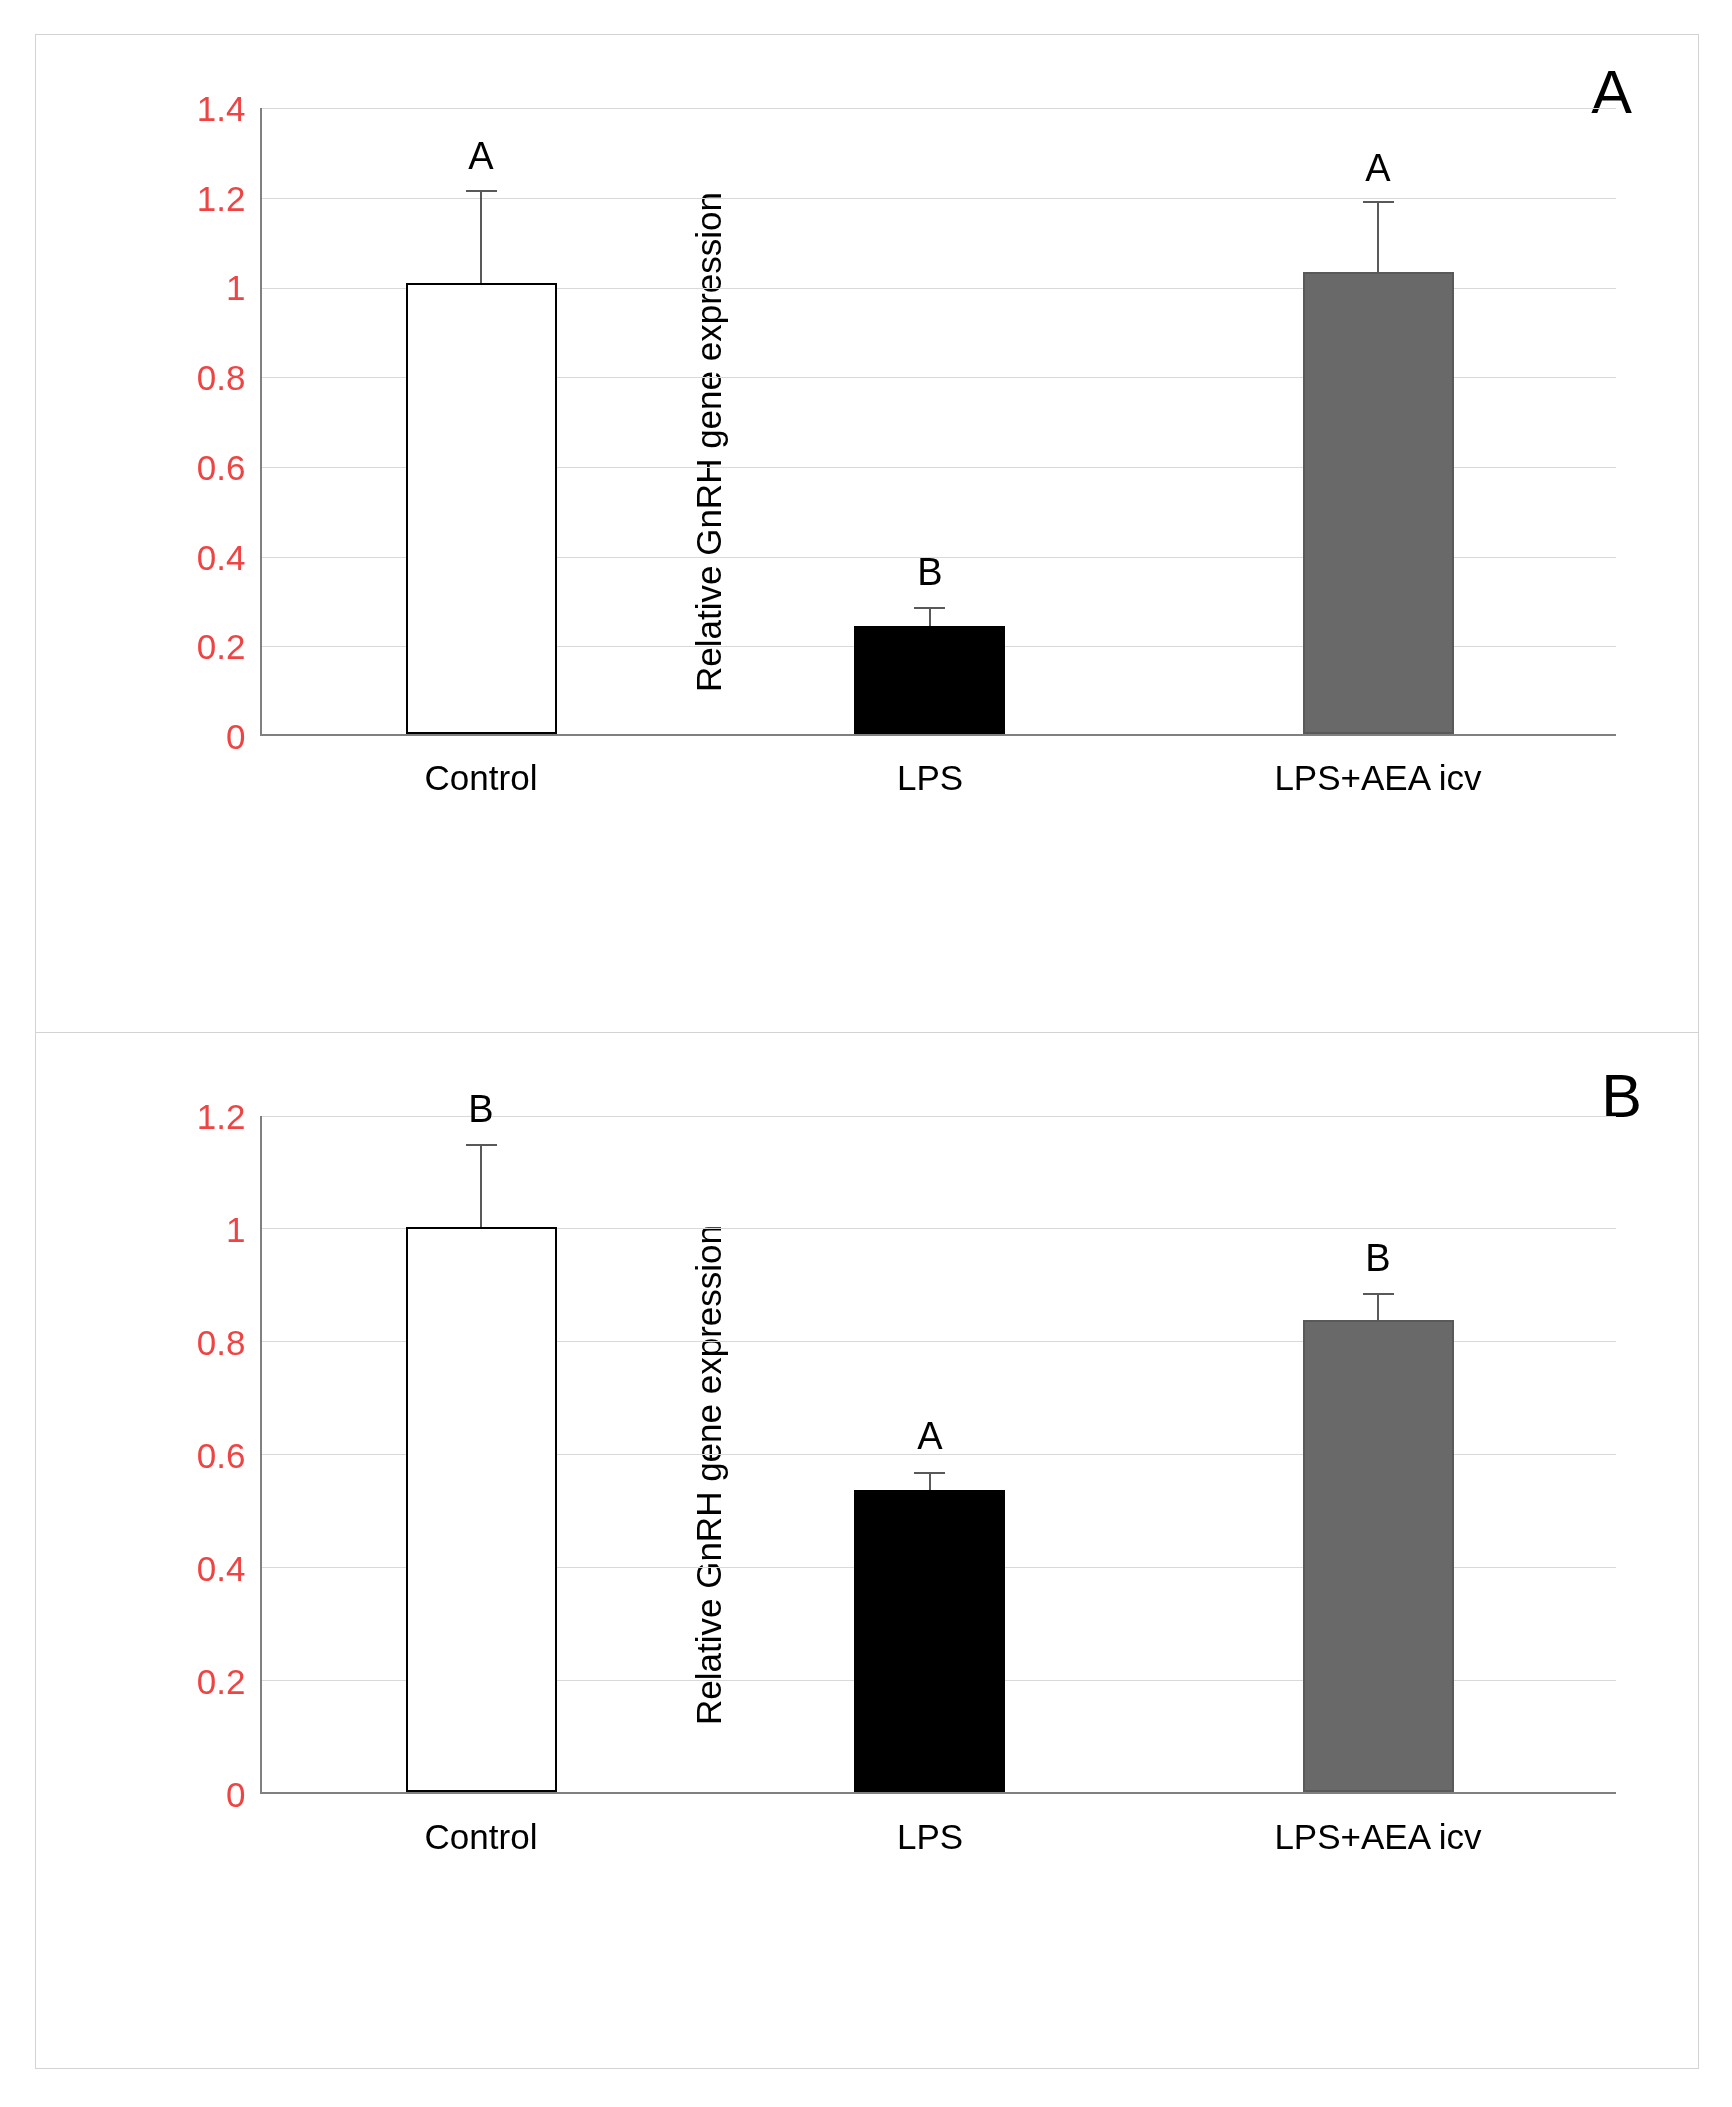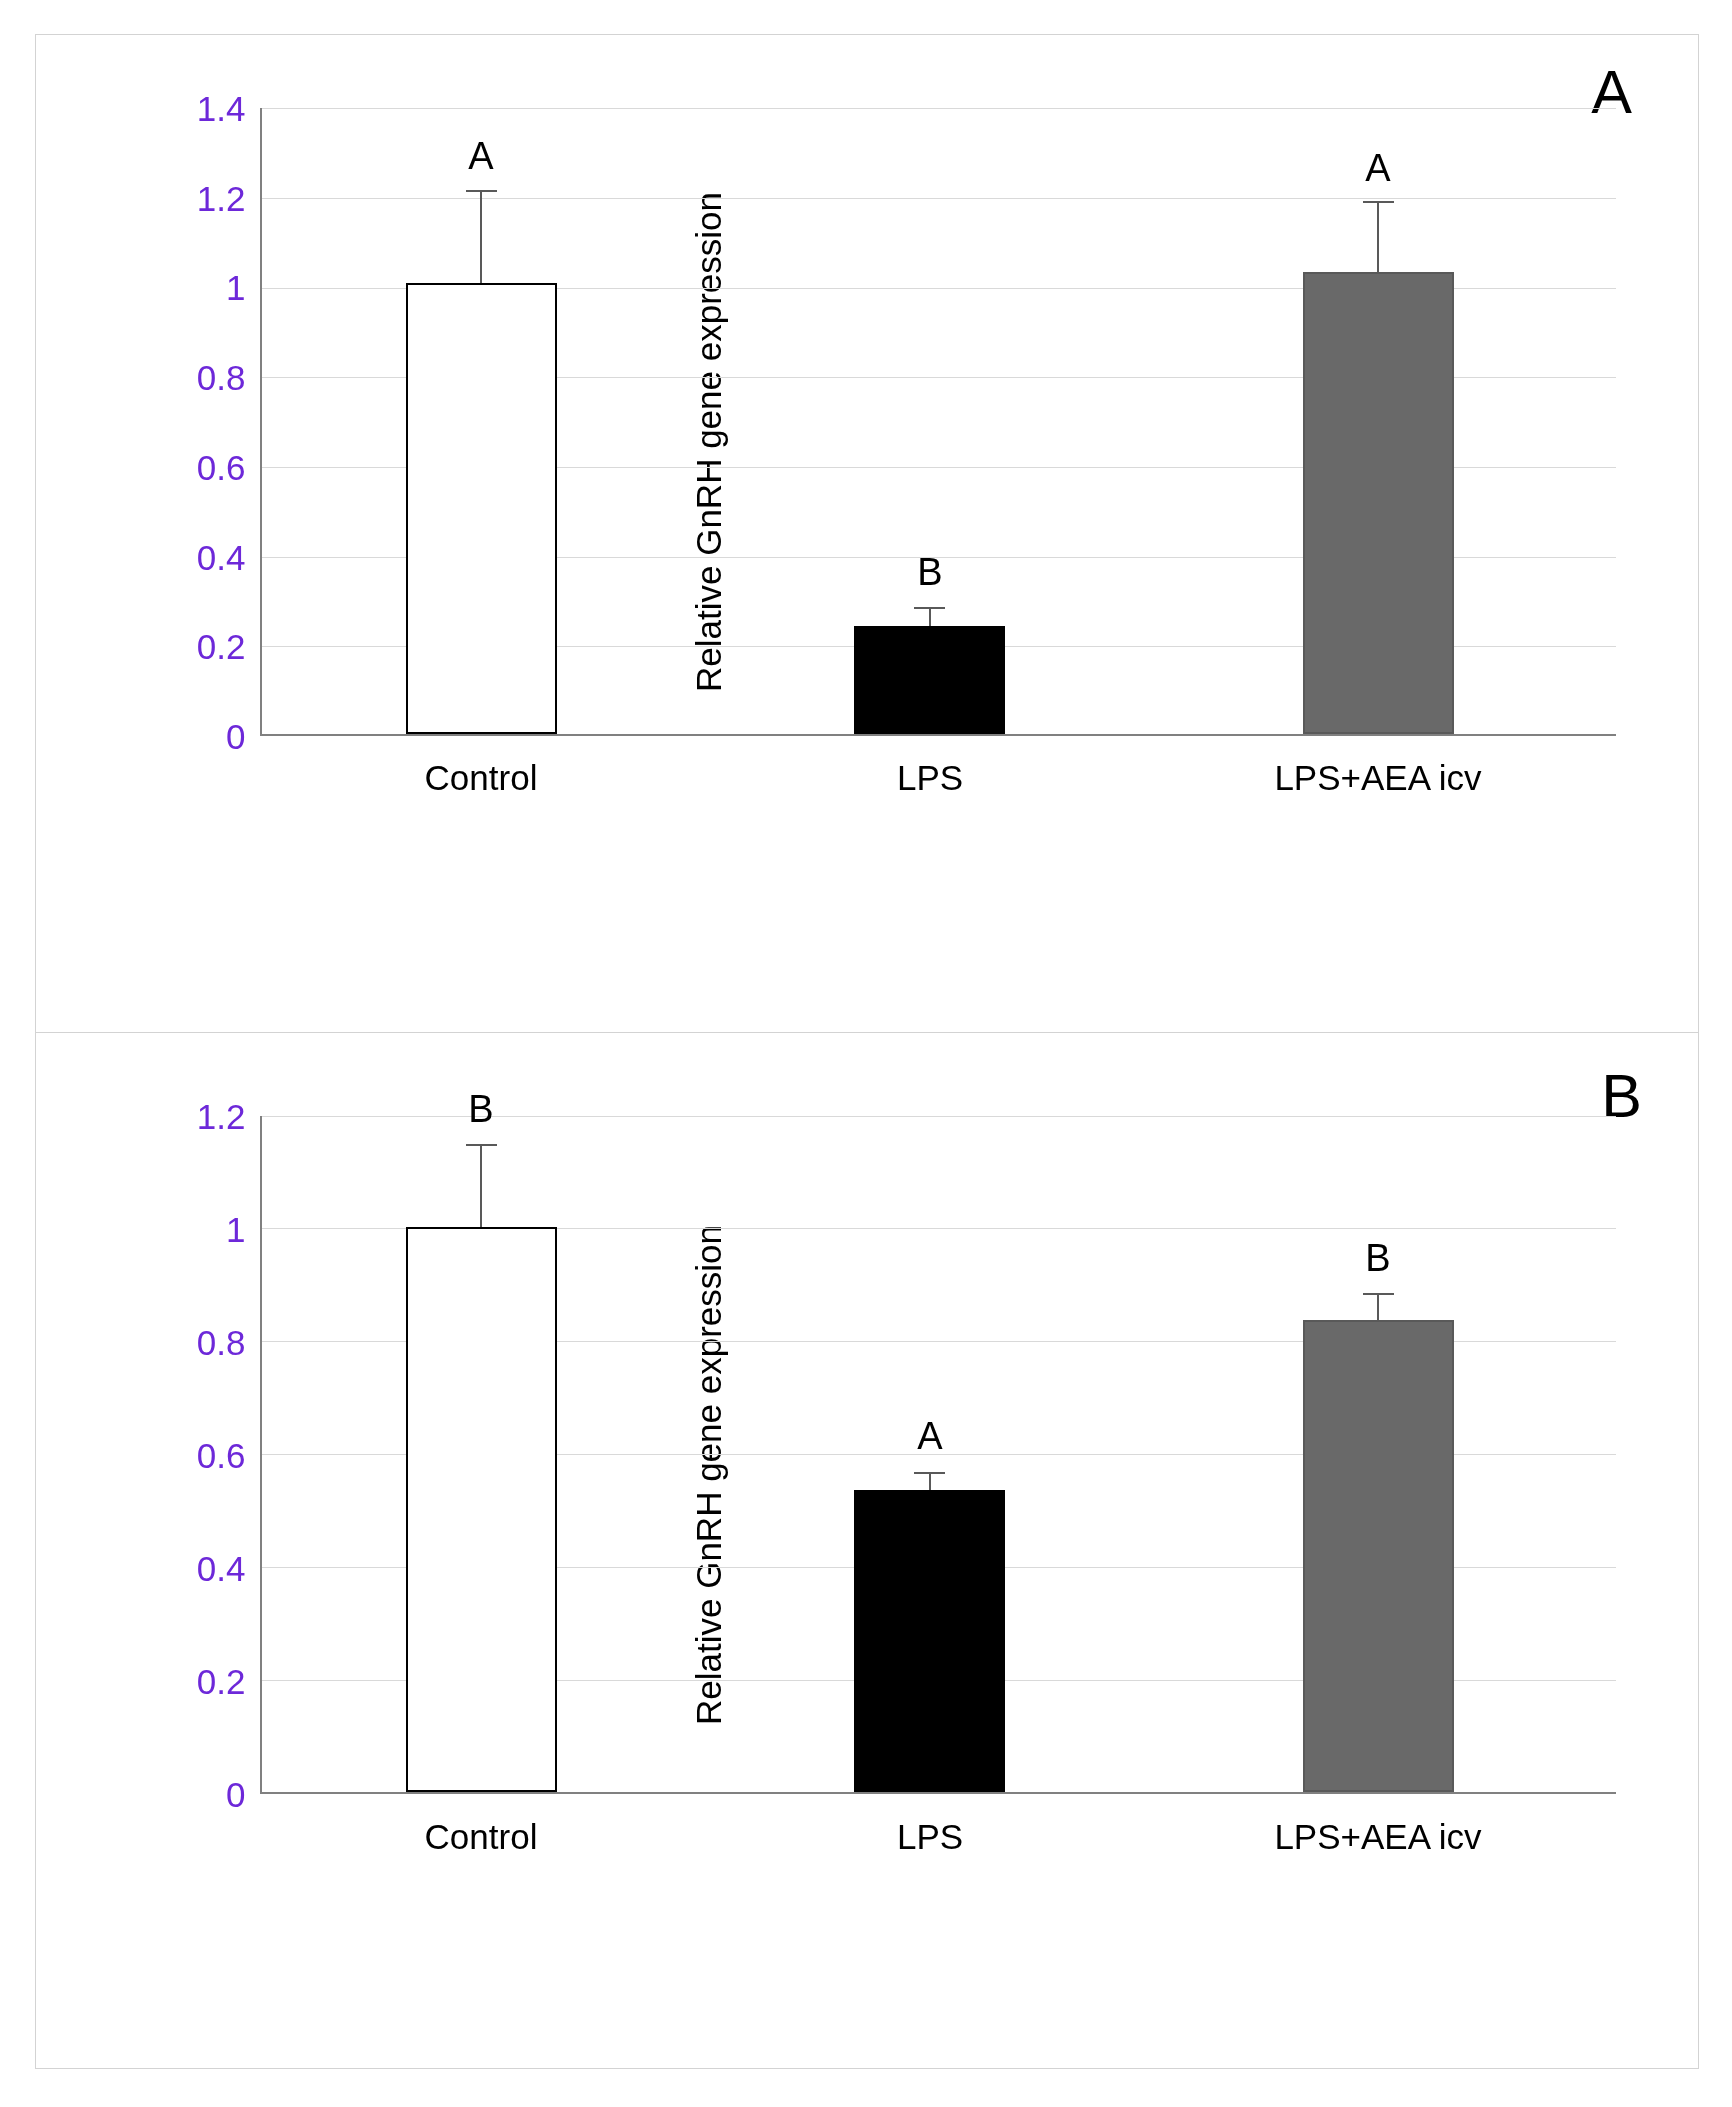--- a/index.html
+++ b/index.html
@@ -106,21 +106,21 @@
     background: #d9d9d9;
   }
 
   .tick-label {
     position: absolute;
     right: calc(100% + 14.6px);
     transform: translateY(-50%);
     font-size: 35px;
     line-height: 1;
     white-space: nowrap;
-    color: #6d28d9;
+    color: #ef4444;
   }
 
   .ylabel {
     position: absolute;
     transform-origin: 50% 50%;
     transform: rotate(-90deg);
     font-size: 35px;
     white-space: nowrap;
     color: #000000;
   }

